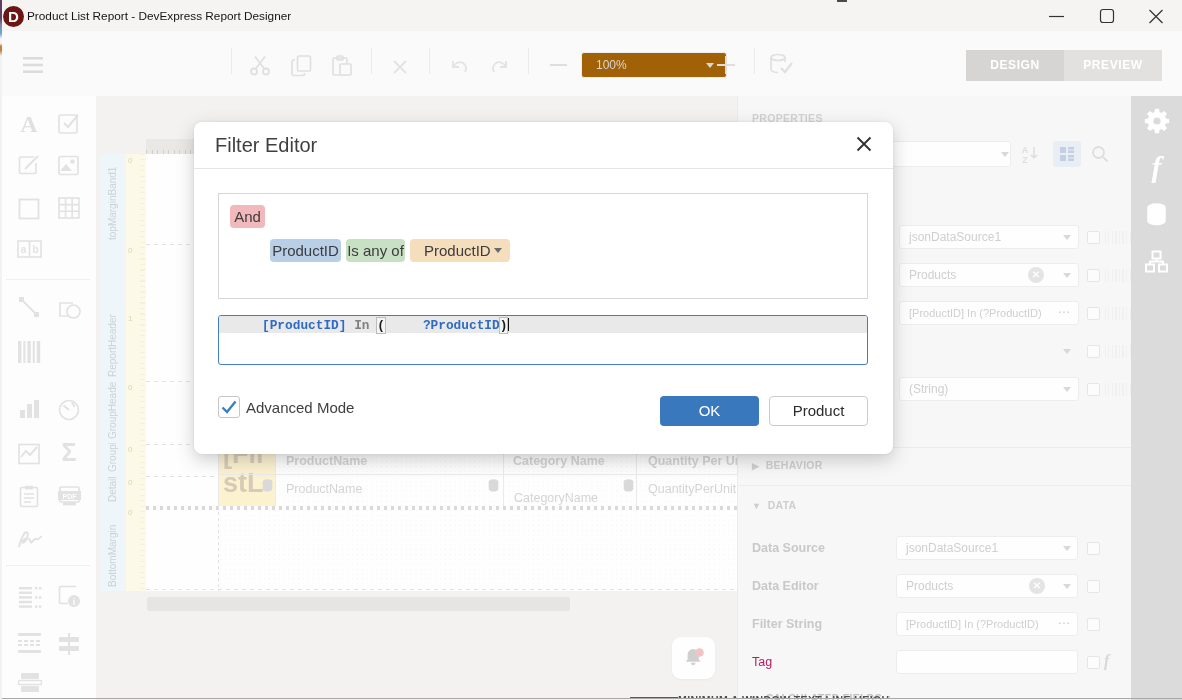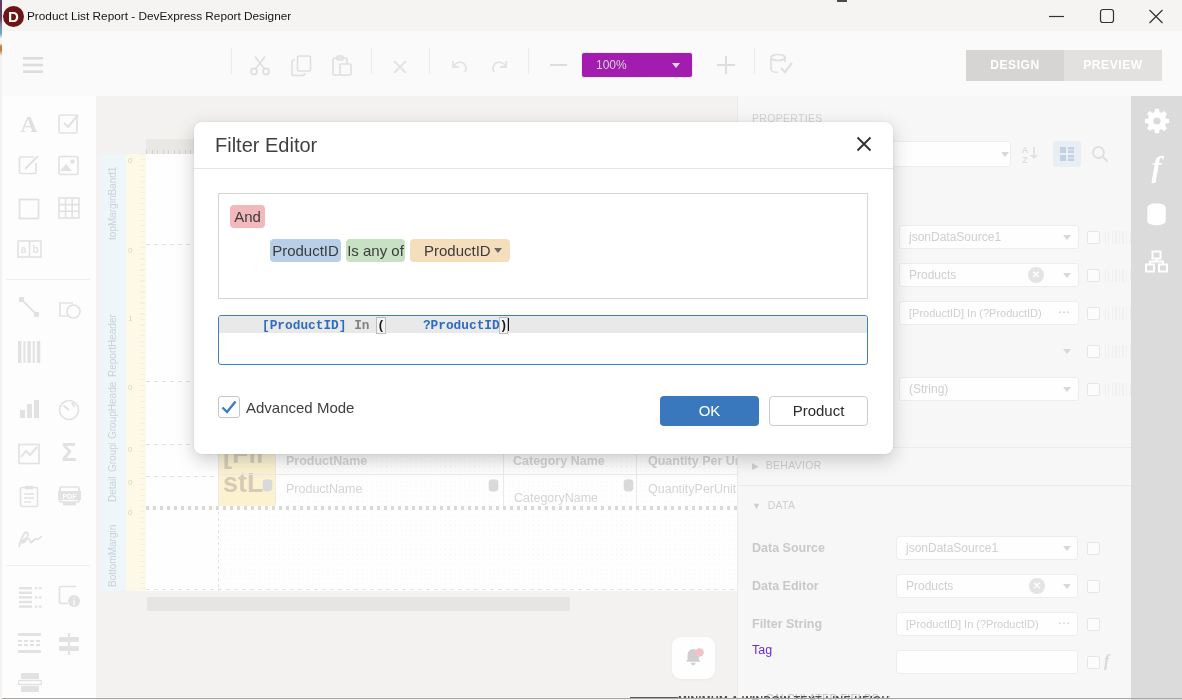--- a/index.html
+++ b/index.html
@@ -5,21 +5,21 @@
   html,body{margin:0;padding:0;}
   body{width:1182px;height:700px;overflow:hidden;font-family:"Liberation Sans",sans-serif;position:relative;background:#fff;}
   .abs{position:absolute;}
   
   #titlebar{left:0;top:0;width:1182px;height:31px;background:#f5f4f2;}
   #logo{left:3px;top:6px;width:21px;height:21px;border-radius:50%;background:#6d1414;color:#fff;font-weight:bold;font-size:15px;text-align:center;line-height:21px;}
   #title{left:27px;top:9px;font-size:11.8px;color:#151515;}
   
   #toolbar{left:0;top:31px;width:1182px;height:65px;background:#fbfafa;}
   .tdiv{top:17px;width:1px;height:26px;background:#ececec;position:absolute;}
-  #zoombox{left:581px;top:21px;width:112px;height:26px;background:#a21caf;border:1px solid #ededed;border-radius:3px;font-size:12px;color:#d5d5d5;line-height:24px;padding-left:14px;box-sizing:border-box;}
+  #zoombox{left:581px;top:21px;width:146px;height:26px;background:#a16207;border:1px solid #ededed;border-radius:3px;font-size:12px;color:#d5d5d5;line-height:24px;padding-left:14px;box-sizing:border-box;}
   .modebtn{top:19px;height:31px;color:#fff;font-size:12px;font-weight:bold;text-align:center;line-height:31px;letter-spacing:.6px;position:absolute;}
   
   #content{left:0;top:96px;width:1182px;height:604px;background:#f3f2f1;}
   #toolbox{left:0;top:96px;width:96px;height:604px;background:#fdfdfd;}
   .tbsep{left:6px;width:84px;height:1px;background:#f1f0ef;position:absolute;}
   
   #hruler{left:146px;top:139px;width:591px;height:19px;background:#eae8e4;}
   #bandstrip{left:100px;top:154px;width:26px;height:437px;background:#eef6f9;}
   #vruler{left:126px;top:154px;width:20px;height:437px;background:#fdf9e8;}
   #surface{left:146px;top:154px;width:591px;height:437px;background:#fefefe;}
@@ -27,21 +27,21 @@
   .dashline{position:absolute;left:0;width:591px;height:1px;background-image:repeating-linear-gradient(90deg,#e2e2e2 0 4px,transparent 4px 8px);}
   .dotline{position:absolute;left:0;width:591px;height:3.5px;background-image:repeating-linear-gradient(90deg,#d9d9d9 0 3.5px,#fdfdfd 3.5px 7px);}
   .cellv{position:absolute;width:1px;background:#eaeaea;}
   .cellh{position:absolute;height:1px;background:#eaeaea;}
   .hcell{position:absolute;font-weight:bold;font-size:12.5px;color:#d3d3d3;white-space:nowrap;}
   .dcell{position:absolute;font-size:12.5px;color:#d4d4d4;white-space:nowrap;}
   #hscroll{left:147px;top:597px;width:423px;height:14px;background:#e7e5e3;border-radius:2px;}
   #bellbtn{left:672px;top:637px;width:43px;height:42px;background:#fefefe;border-radius:9px;box-shadow:0 1px 3px rgba(0,0,0,0.04);}
   
   #panel{left:737px;top:96px;width:394px;height:604px;background:#f8f7f7;border-left:1px solid #ecebea;box-sizing:border-box;}
-  .plabel{position:absolute;font-weight:normal;font-size:10.5px;color:#d3d2d2;letter-spacing:.3px;text-align:center;}
+  .plabel{position:absolute;font-weight:bold;font-size:10.5px;color:#d3d2d2;letter-spacing:.3px;text-align:center;}
   .pbox{position:absolute;background:#fefefe;border:1px solid #ededed;border-radius:3px;box-sizing:border-box;font-size:12px;color:#cfcfcf;height:24px;line-height:22px;padding-left:9px;white-space:nowrap;overflow:hidden;}
   .pcheck{position:absolute;width:13px;height:13px;border:1px solid #e6e6e6;border-radius:2px;background:#fcfcfc;box-sizing:border-box;}
   .rowlabel{position:absolute;font-weight:bold;font-size:12.5px;color:#c9c9c9;}
   .pcaret{position:absolute;width:0;height:0;border-left:4.5px solid transparent;border-right:4.5px solid transparent;border-top:5px solid #d8d8d8;}
   .pdots{position:absolute;font-size:12px;color:#c9c9c9;letter-spacing:1px;}
   .phatch{position:absolute;width:26px;height:13px;background-image:repeating-linear-gradient(90deg,#f1f0ef 0 1px,transparent 1px 3.5px);}
   .xcirc{position:absolute;width:16px;height:16px;border-radius:50%;background:#e4e4e4;color:#fdfdfd;font-size:10px;text-align:center;line-height:16px;font-weight:bold;}
   
   #tabbar{left:1131px;top:96px;width:51px;height:604px;background:#dcdbdb;}
   
@@ -430,21 +430,21 @@
   <div class="pcheck" style="left:349px;top:446px;"></div>
   <div class="rowlabel" style="left:14px;top:483px;">Data Editor</div>
   <div class="pbox" style="left:158px;top:478px;width:182px;">Products</div>
   <div class="xcirc" style="left:291px;top:482px;">✕</div>
   <div class="pcaret" style="left:325px;top:488px;"></div>
   <div class="pcheck" style="left:349px;top:484px;"></div>
   <div class="rowlabel" style="left:14px;top:521px;">Filter String</div>
   <div class="pbox" style="left:158px;top:516px;width:182px;font-size:11px;">[ProductID] In (?ProductID)</div>
   <div class="pdots" style="left:320px;top:520px;">⋯</div>
   <div class="pcheck" style="left:349px;top:522px;"></div>
-  <div class="rowlabel" style="left:14px;top:547px;font-weight:normal;color:#6d28d9;">Tag</div>
+  <div class="rowlabel" style="left:14px;top:559px;font-weight:normal;color:#be185d;">Tag</div>
   <div class="pbox" style="left:158px;top:554px;width:182px;"></div>
   <div class="pcheck" style="left:349px;top:560px;"></div>
   <div style="position:absolute;left:366px;top:556px;font-family:'Liberation Serif',serif;font-style:italic;font-weight:bold;font-size:16px;color:#d8d8d8;">f</div>
   <div class="plabel" style="left:14px;top:596px;color:#c0c0c0;"><span style="font-size:9px;">▶</span>&nbsp; CALCULATED FIELDS</div>
 </div>
 <div class="abs" id="tabbar">
   <svg style="position:absolute;left:13px;top:12px;" width="26" height="26" viewBox="0 0 26 26">
       <path fill="#fff" fill-rule="evenodd" d="M10.98 0.87 L15.02 0.87 L15.59 4.17 A9.2 9.2 0 0 1 17.41 4.93 L20.15 2.99 L23.01 5.85 L21.07 8.59 A9.2 9.2 0 0 1 21.83 10.41 L25.13 10.98 L25.13 15.02 L21.83 15.59 A9.2 9.2 0 0 1 21.07 17.41 L23.01 20.15 L20.15 23.01 L17.41 21.07 A9.2 9.2 0 0 1 15.59 21.83 L15.02 25.13 L10.98 25.13 L10.41 21.83 A9.2 9.2 0 0 1 8.59 21.07 L5.85 23.01 L2.99 20.15 L4.93 17.41 A9.2 9.2 0 0 1 4.17 15.59 L0.87 15.02 L0.87 10.98 L4.17 10.41 A9.2 9.2 0 0 1 4.93 8.59 L2.99 5.85 L5.85 2.99 L8.59 4.93 A9.2 9.2 0 0 1 10.41 4.17 Z M9.40 13.00 A3.6 3.6 0 1 0 16.60 13.00 A3.6 3.6 0 1 0 9.40 13.00 Z"></path>
     </svg>
   <div style="position:absolute;left:13px;top:57px;width:25px;height:28px;color:#fff;font-family:'Liberation Serif',serif;font-style:italic;font-weight:bold;font-size:30px;text-align:center;line-height:28px;">f</div>

